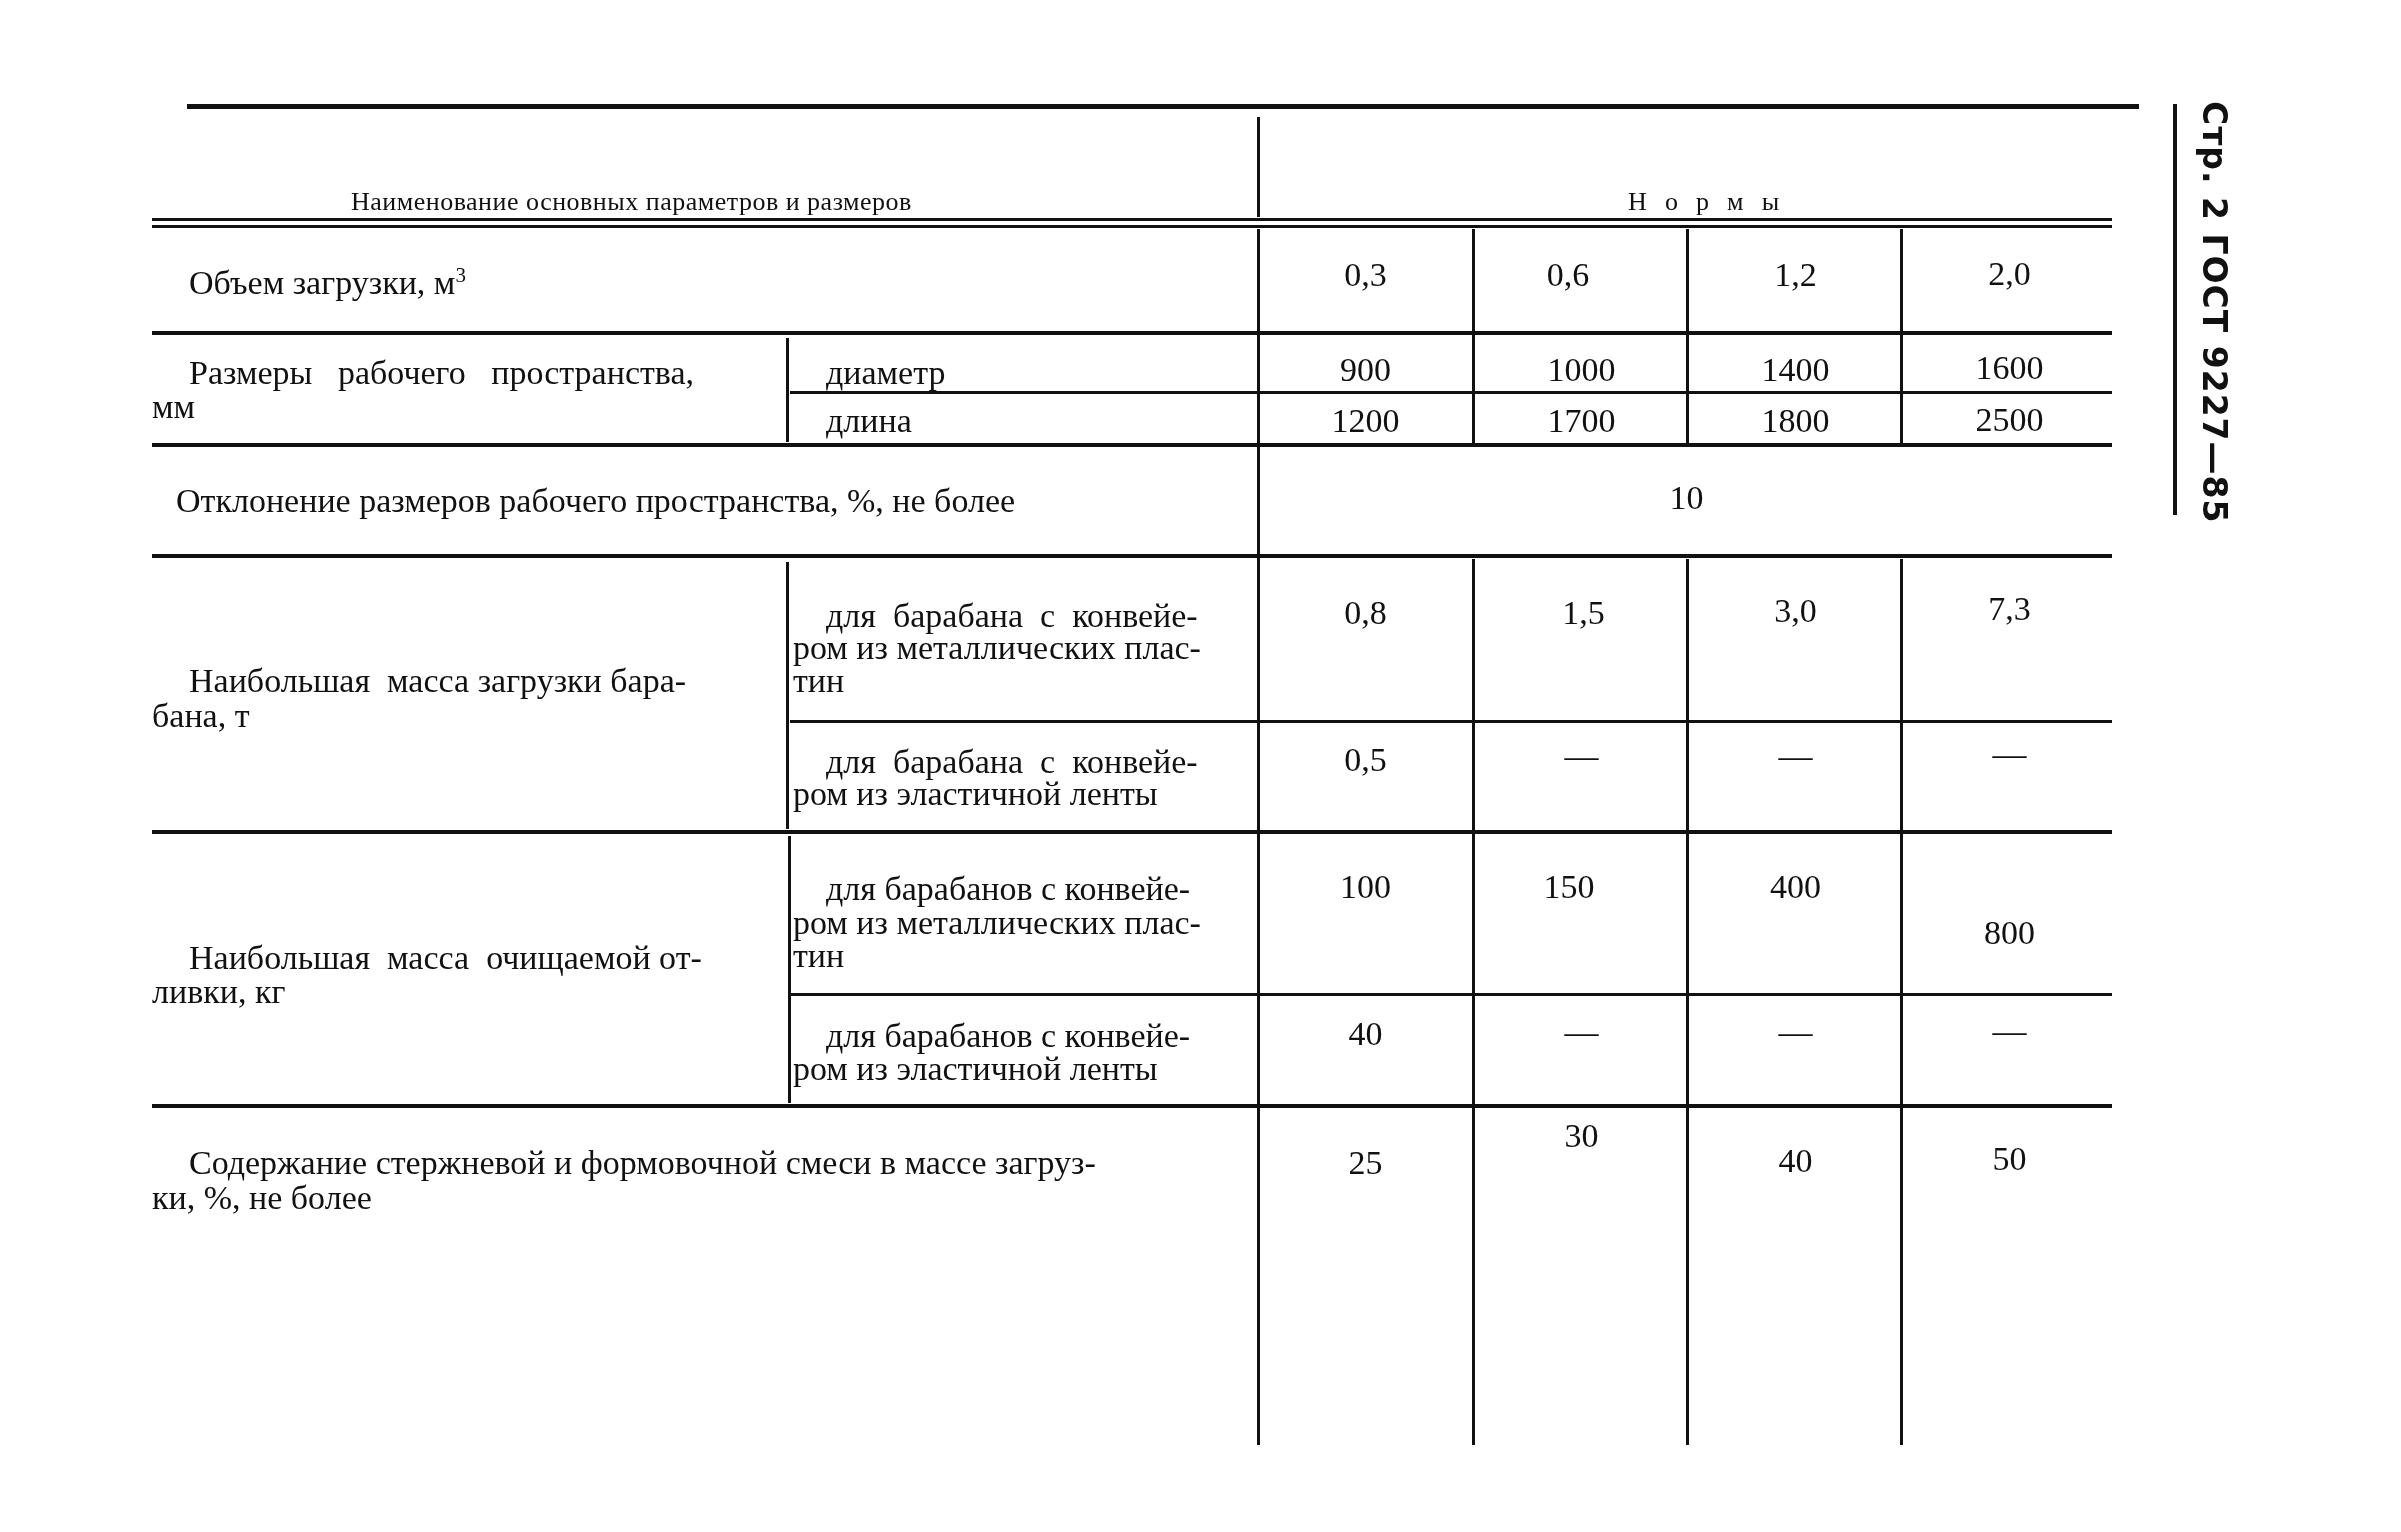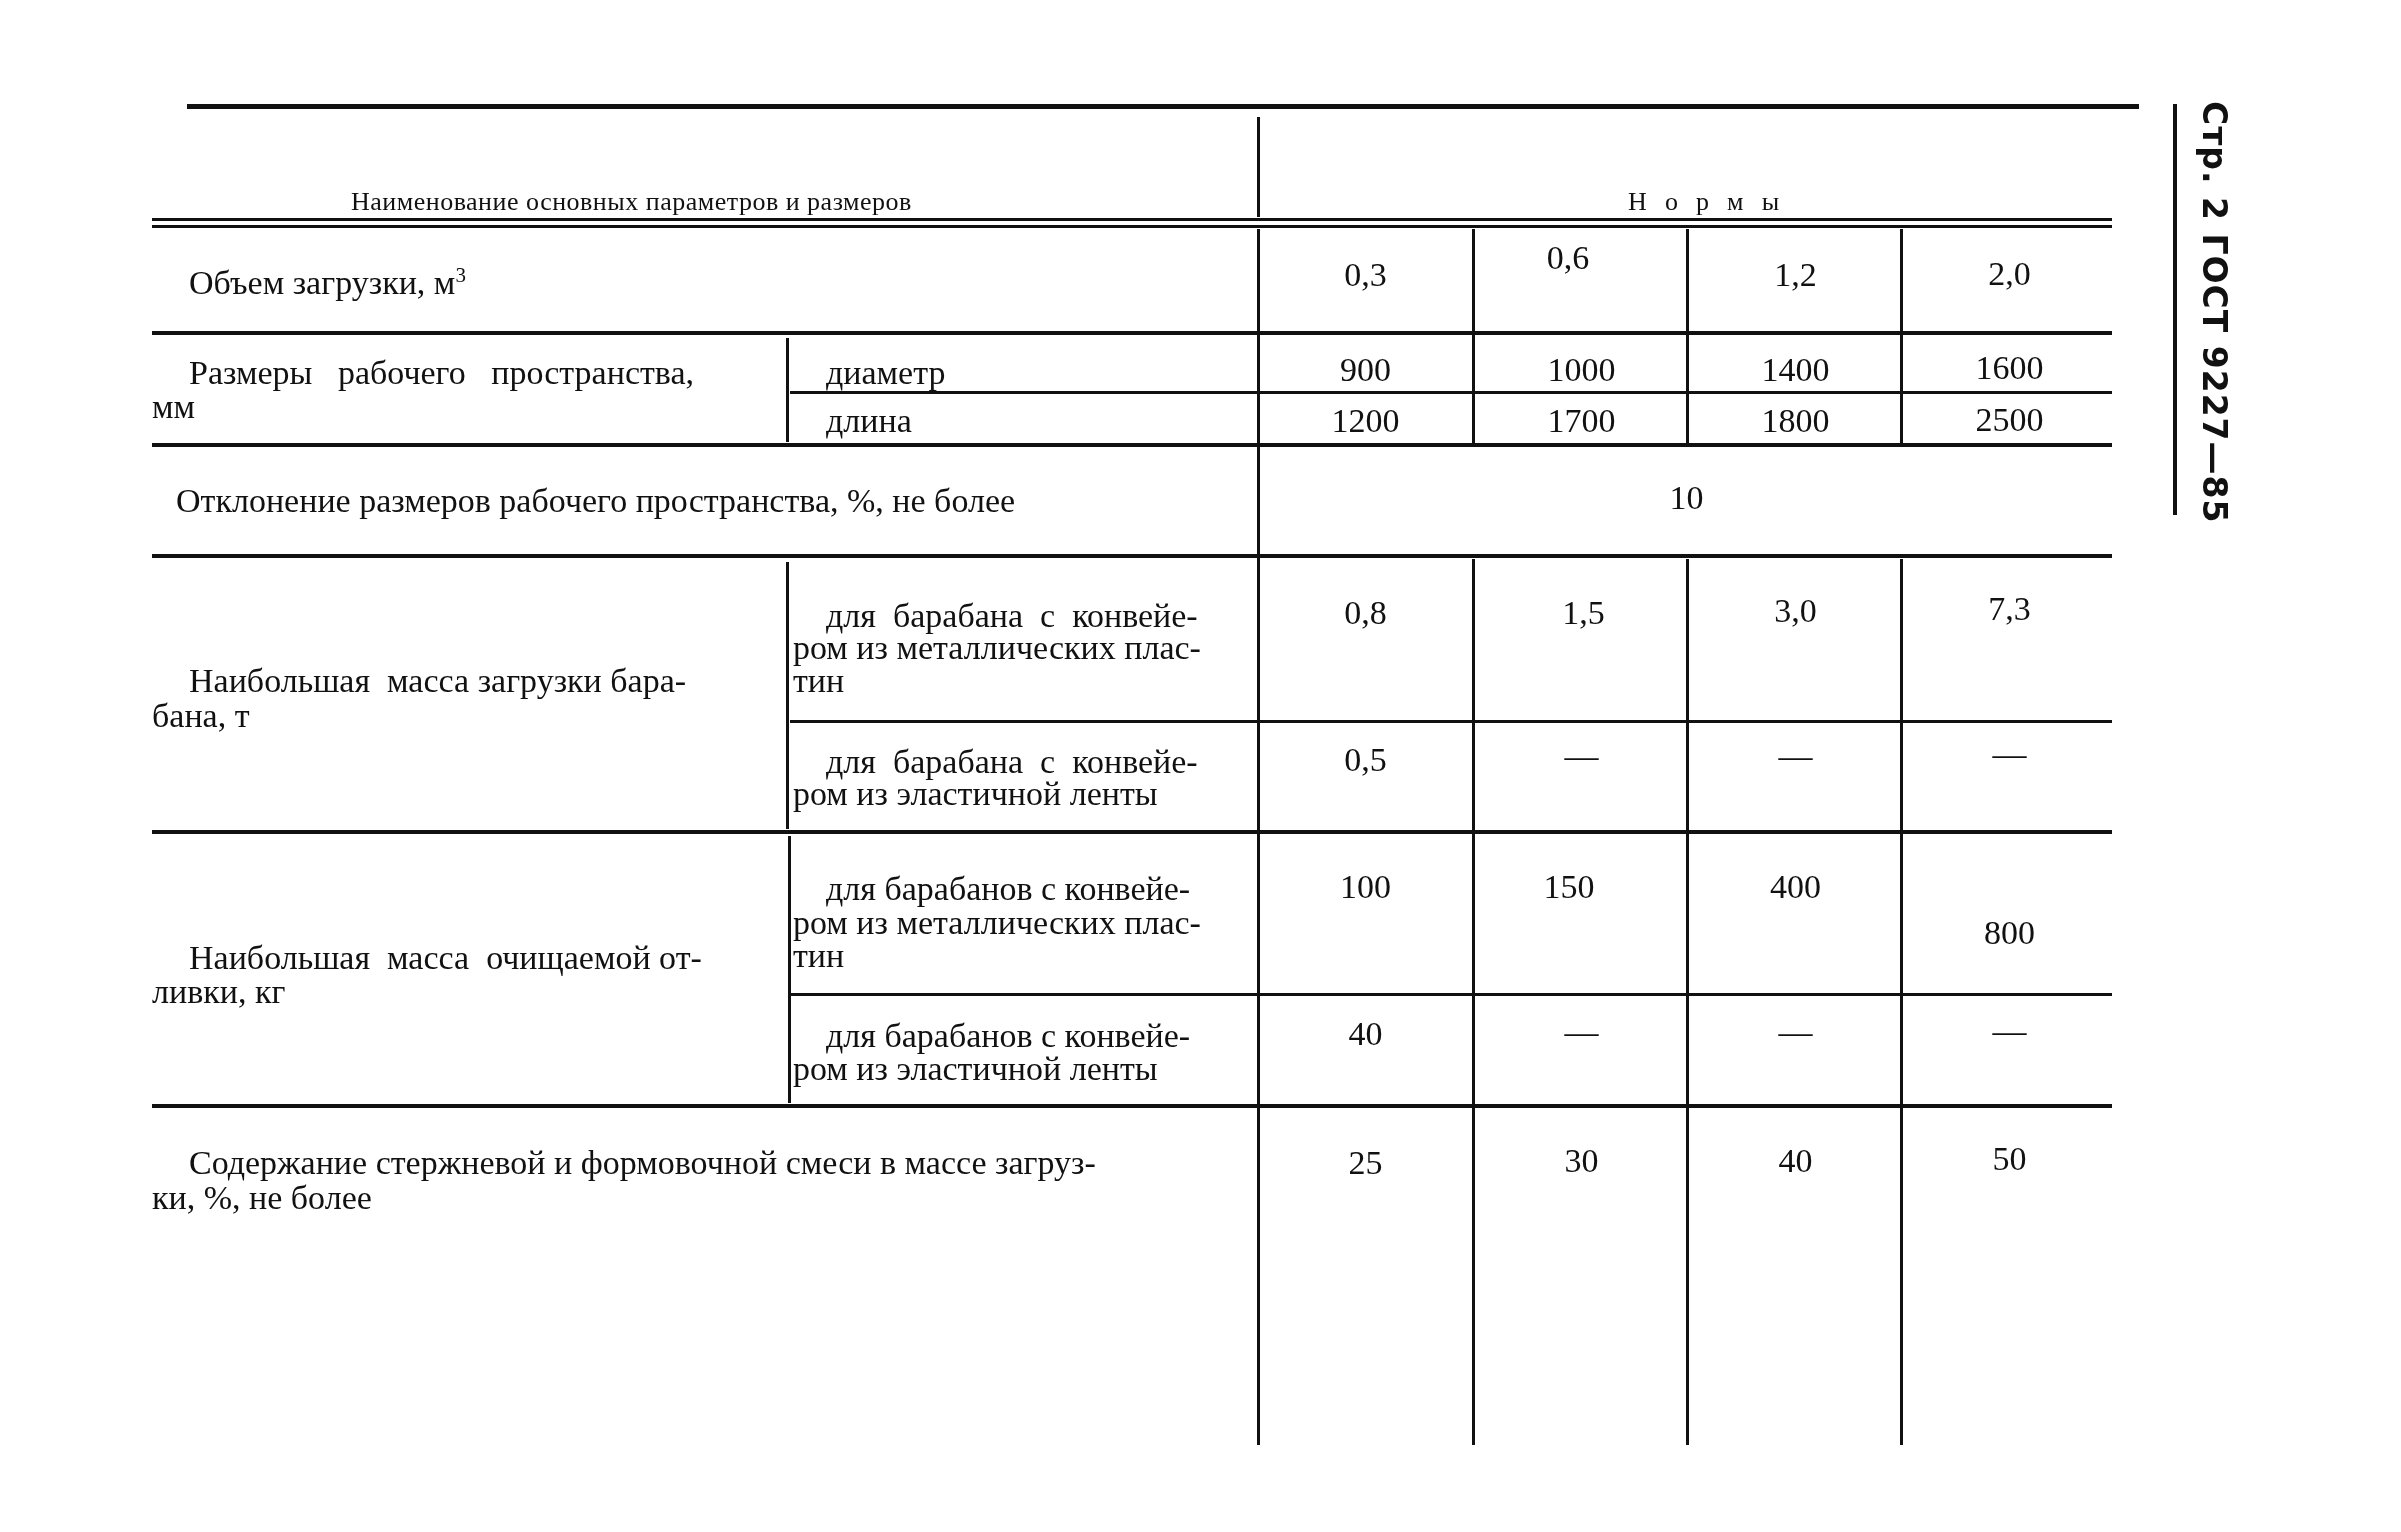--- a/index.html
+++ b/index.html
@@ -49,21 +49,21 @@
   <span>Стр. 2 ГОСТ 9227—85</span>
 </div>
 
 <div class="txt hdr" style="left:351px;top:152px;">Наименование основных параметров и размеров</div>
 <div class="txt hdr" style="left:1628px;top:152px;letter-spacing:5.8px;">Н о р м ы</div>
 
 <div class="txt" style="left:189px;top:257px;">
   <span>Объем загрузки, м</span><sup style="font-size:21px;">3</sup>
 </div>
 <div class="txt num" style="left:1259px;top:257px;width:213px;">0,3</div>
-<div class="txt num" style="left:1475px;top:240px;width:186px;">0,6</div>
+<div class="txt num" style="left:1475px;top:257px;width:186px;">0,6</div>
 <div class="txt num" style="left:1689px;top:257px;width:213px;">1,2</div>
 <div class="txt num" style="left:1903px;top:256px;width:213px;">2,0</div>
 
 <div class="txt" style="left:189px;top:355px;white-space:pre;">Размеры   рабочего   пространства,</div>
 <div class="txt" style="left:152px;top:389px;">мм</div>
 <div class="txt" style="left:826px;top:355px;">диаметр</div>
 <div class="txt" style="left:826px;top:403px;">длина</div>
 <div class="txt num" style="left:1259px;top:352px;width:213px;">900</div>
 <div class="txt num" style="left:1475px;top:352px;width:213px;">1000</div>
 <div class="txt num" style="left:1689px;top:352px;width:213px;">1400</div>
@@ -104,16 +104,16 @@
 <div class="txt num" style="left:1689px;top:869px;width:213px;">400</div>
 <div class="txt num" style="left:1903px;top:868px;width:213px;margin-top:47px;">800</div>
 <div class="txt num" style="left:1259px;top:1016px;width:213px;">40</div>
 <div class="txt num" style="left:1475px;top:1014px;width:213px;">—</div>
 <div class="txt num" style="left:1689px;top:1014px;width:213px;">—</div>
 <div class="txt num" style="left:1903px;top:1013px;width:213px;">—</div>
 
 <div class="txt" style="left:189px;top:1145px;">Содержание стержневой и формовочной смеси в массе загруз-</div>
 <div class="txt" style="left:152px;top:1180px;">ки, %, не более</div>
 <div class="txt num" style="left:1259px;top:1145px;width:213px;">25</div>
-<div class="txt num" style="left:1475px;top:1143px;width:213px;">30</div>
+<div class="txt num" style="left:1475px;top:1118px;width:213px;">30</div>
 <div class="txt num" style="left:1689px;top:1143px;width:213px;">40</div>
 <div class="txt num" style="left:1903px;top:1141px;width:213px;">50</div>
 
 
 </body></html>

